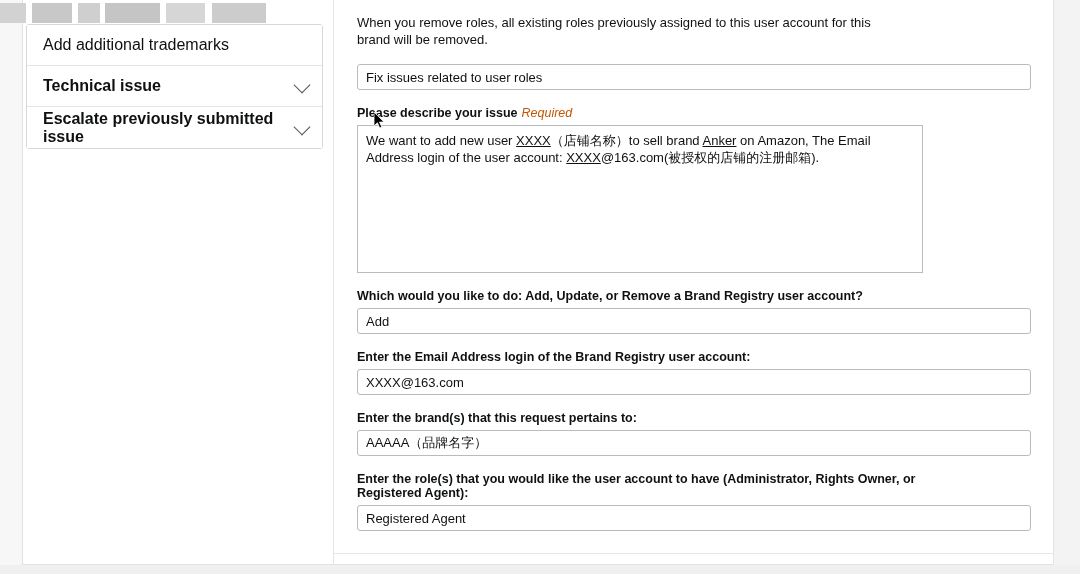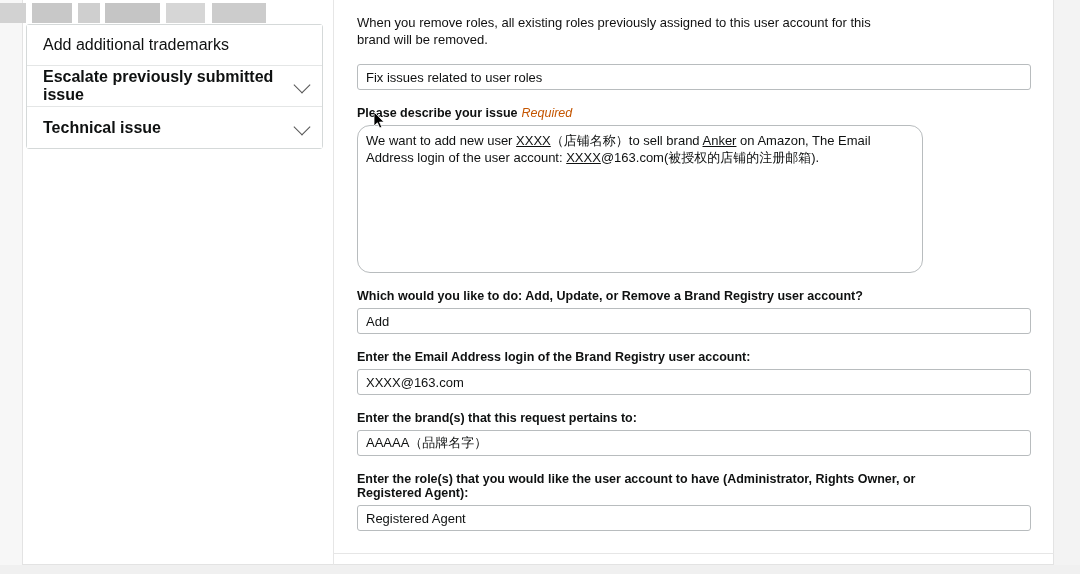--- a/index.html
+++ b/index.html
@@ -146,21 +146,21 @@
     color: #0f1111;
     outline: none;
     margin-bottom: 16px;
   }
   .textarea-input {
     display: block;
     width: 566px;
     height: 148px;
     box-sizing: border-box;
     border: 1px solid #b8bcbe;
-    border-radius: 13px;
+    border-radius: 0;
     background: #ffffff;
     padding: 6px 8px;
     font-family: "Liberation Sans", sans-serif;
     font-size: 13px;
     line-height: 17px;
     color: #0f1111;
     outline: none;
     resize: none;
     margin-bottom: 16px;
     overflow: hidden;
@@ -218,25 +218,25 @@
 
   <div class="page-card"></div>
 
   <div class="redacted-bar"></div>
 
   <div class="accordion">
     <div class="acc-row">
       <span class="acc-label">Add additional trademarks</span>
     </div>
     <div class="acc-row">
+      <span class="acc-label bold">Technical issue</span>
+      <span class="chevron"></span>
+    </div>
+    <div class="acc-row">
       <span class="acc-label bold">Escalate previously submitted issue</span>
-      <span class="chevron"></span>
-    </div>
-    <div class="acc-row">
-      <span class="acc-label bold">Technical issue</span>
       <span class="chevron"></span>
     </div>
   </div>
 
   <div class="col-divider"></div>
 
   <div class="form-col">
 
     <div class="intro-text">When you remove roles, all existing roles previously assigned to this user account for this brand will be removed.</div>
 

